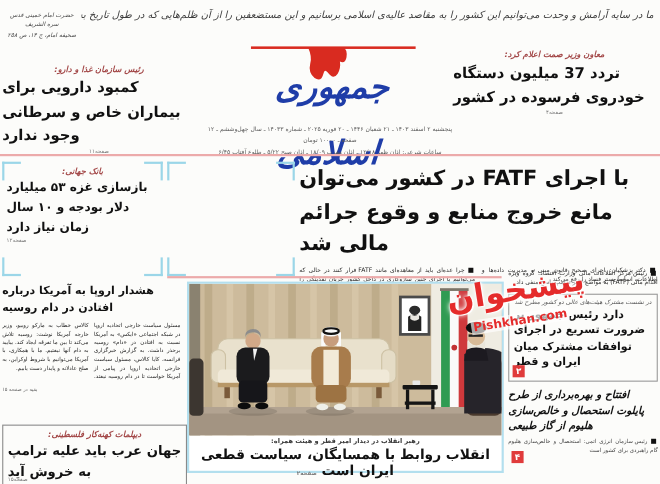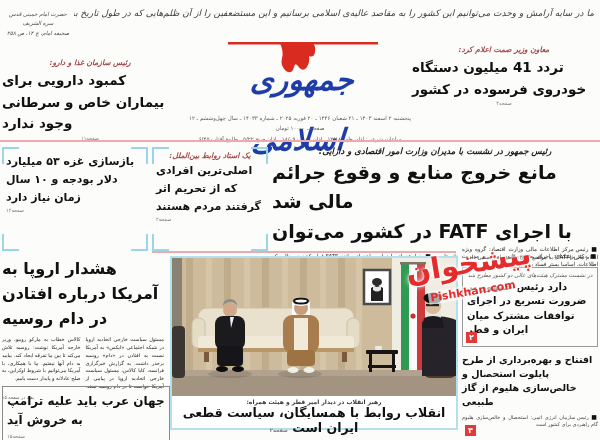--- a/index.html
+++ b/index.html
@@ -41,21 +41,21 @@
   .cbox .hl{font-size:11px;line-height:1.65;margin-top:2px;}
   .cb{position:absolute;width:15px;height:15px;border:0 solid #9bd6e8;}
   .cb.tl{top:0;left:0;border-top-width:2px;border-left-width:2px;}
   .cb.tr{top:0;right:0;border-top-width:2px;border-right-width:2px;}
   .cb.bl{bottom:0;left:0;border-bottom-width:2px;border-left-width:2px;}
   .cb.br{bottom:0;right:0;border-bottom-width:2px;border-right-width:2px;}
   .box-gaza{top:147px;left:2px;width:146px;}
   .box-sanc{top:147px;left:152px;width:116px;}
   
   .europe{position:absolute;top:257px;left:2px;width:162px;}
-  .europe .hl{font-size:16px;line-height:1.55;}
+  .europe .hl{font-size:10px;line-height:1.55;}
   .europe-body{margin-top:5px;column-count:2;column-gap:5px;font-size:5px;line-height:1.55;
         text-align:justify;color:#222;height:58px;overflow:hidden;}
   .europe-more{font-size:4.5px;color:#666;text-align:left;margin-top:1px;}
   
   .palestine{position:absolute;top:386px;left:2px;width:158px;height:48px;
         border:1px solid #8a8a8a;padding:3px 4px;text-align:center;}
   .palestine .hl{font-size:12px;line-height:1.6;margin-top:2px;}
   .palestine .pageref{position:absolute;left:4px;bottom:2px;}
   
   .photo-frame{position:absolute;top:256px;left:170px;width:288px;height:174px;
@@ -65,21 +65,21 @@
   .caption{font-size:12.5px;font-weight:bold;text-align:center;color:#111;}
   
   .rcol{position:absolute;top:244px;left:462px;width:136px;}
   .r-bullet{font-size:5.5px;line-height:1.5;text-align:justify;color:#2a2a2a;}
   .qatar-box{position:relative;margin-top:5px;border:1px solid #999;padding:4px 4px 8px;text-align:center;}
   .qatar-box .kicker{font-size:5.5px;color:#555;font-weight:normal;}
   .qatar-box .hl{font-size:10px;line-height:1.45;margin-top:2px;}
   .badge{position:absolute;left:3px;bottom:3px;width:11px;height:11px;background:#e03b3b;
         color:#fff;font-size:8px;line-height:11px;text-align:center;font-weight:bold;}
   .helium{position:relative;margin-top:6px;text-align:center;padding-bottom:10px;}
-  .helium .hl{font-size:9.5px;line-height:1.5;}
+  .helium .hl{font-size:9.5px;line-height:1.5;font-style:italic;}
   .helium-note{font-size:5px;color:#444;text-align:justify;margin-top:2px;line-height:1.5;}
   
   .watermark{position:absolute;top:246px;left:404px;width:132px;z-index:6;text-align:center;
         transform:rotate(-9deg);pointer-events:none;}
   .wm-fa{font-size:29px;font-weight:bold;color:#e52b2b;
         text-shadow:0 0 3px #fff,0 0 6px #fff,1px 1px 0 #fff;}
   .wm-en{font-size:11px;font-weight:bold;color:#e52b2b;background:rgba(255,255,255,.65);
         display:inline-block;padding:0 2px;font-family:"DejaVu Sans",sans-serif;}
 </style>
 </head>
@@ -107,66 +107,62 @@
   <div class="red-rule-a"></div>
 
   <div class="top-article tl-art">
     <div class="kicker">رئیس سازمان غذا و دارو:</div>
     <div class="hl">کمبود دارویی برای بیماران خاص و سرطانی وجود ندارد</div>
     <div class="pageref" style="text-align:center">صفحه۱۱</div>
   </div>
 
   <div class="top-article tr-art">
     <div class="kicker">معاون وزیر صمت اعلام کرد:</div>
-    <div class="hl">تردد 41 میلیون دستگاه خودروی فرسوده در کشور</div>
+    <div class="hl">تردد 37 میلیون دستگاه خودروی فرسوده در کشور</div>
     <div class="pageref" style="text-align:center">صفحه۴</div>
   </div>
 
   <div class="lead">
-    <div class="kicker">رئیس جمهور در نشست با مدیران وزارت امور اقتصادی و دارایی:</div>
+    <div class="hl">با اجرای FATF در کشور می‌توان</div>
     <div class="hl">مانع خروج منابع و وقوع جرائم مالی شد</div>
-    <div class="hl">با اجرای FATF در کشور می‌توان</div>
     <div class="lead-bullets">
       <div class="bullet-par"><span class="sq">■</span> <span>دکتر پزشکیان: اجرای صحیح قانون مبنی و مدیریت داده‌ها و اطلاعات، اساسا بستر فساد را رفع می‌کند</span></div>
       <div class="bullet-par"><span class="sq">■</span> <span>چرا عده‌ای باید از معاهده‌ای مانند FATF فرار کنند در حالی که می‌توانیم با اجرای چنین سازوکاری در داخل کشور جریان نقدینگی را رصد کنیم و مانع از خروج منابع کشور یا وقوع جرائم مالی شویم</span></div>
     </div>
   </div>
 
   <div class="cbox box-gaza">
     <i class="cb tl"></i>
       <i class="cb tr"></i>
     <i class="cb bl"></i>
       <i class="cb br"></i>
     <div class="inner">
+      <div class="kicker">بانک جهانی:</div>
       <div class="hl">بازسازی غزه ۵۳ میلیارد دلار بودجه و ۱۰ سال زمان نیاز دارد</div>
       <div class="pageref" style="text-align:left">صفحه۱۲</div>
     </div>
   </div>
 
   <div class="cbox box-sanc">
     <i class="cb tl"></i>
       <i class="cb tr"></i>
     <i class="cb bl"></i>
       <i class="cb br"></i>
-    <div class="inner">
-      <div class="kicker">یک استاد روابط بین‌الملل:</div>
-      <div class="hl">اصلی‌ترین افرادی که از تحریم اثر گرفتند مردم هستند</div>
-      <div class="pageref" style="text-align:left">صفحه۲</div>
-    </div>
   </div>
 
   <div class="red-rule-b"></div>
 
   <div class="europe">
     <div class="hl">هشدار اروپا به آمریکا درباره افتادن در دام روسیه</div>
     <div class="europe-body">مسئول سیاست خارجی اتحادیه اروپا در شبکه اجتماعی «ایکس» به آمریکا نسبت به افتادن در «دام» روسیه برحذر داشت. به گزارش خبرگزاری فرانسه، کایا کالاس، مسئول سیاست خارجی اتحادیه اروپا در پیامی از آمریکا خواست تا در دام روسیه نیفتد. کالاس خطاب به مارکو روبیو، وزیر خارجه آمریکا نوشت: روسیه تلاش می‌کند تا بین ما تفرقه ایجاد کند. بیایید به دام آنها نیفتیم. ما با همکاری، با آمریکا می‌توانیم با شروط اوکراین، به صلح عادلانه و پایدار دست یابیم.</div>
     <div class="europe-more">بقیه در صفحه ۱۵</div>
   </div>
 
   <div class="palestine">
+    <div class="kicker">دیپلمات کهنه‌کار فلسطینی:</div>
     <div class="hl">جهان عرب باید علیه ترامپ به خروش آید</div>
     <span class="pageref">صفحه۱۵</span>
   </div>
 
   <div class="photo-frame">
     <svg width="284" height="138" viewBox="0 0 284 138" aria-hidden="true">
 
       <rect width="284" height="138" fill="#cdbb9c"></rect>
       <g opacity="0.75">
         <rect x="14" width="7" height="138" fill="#b9a785"></rect>

